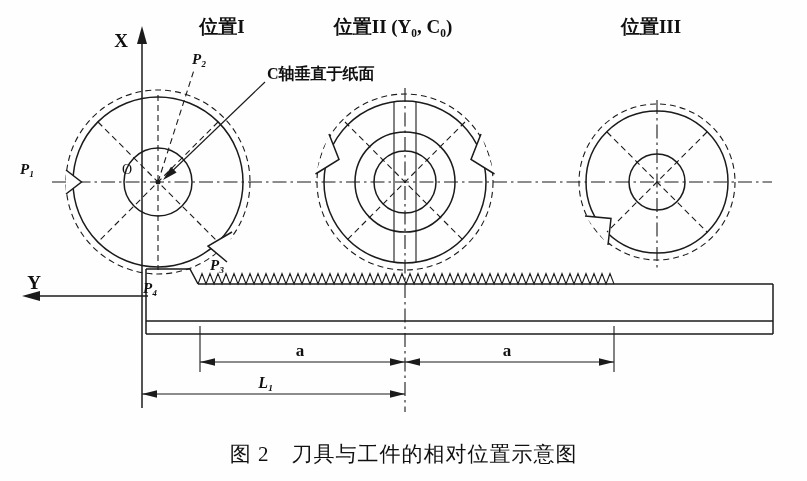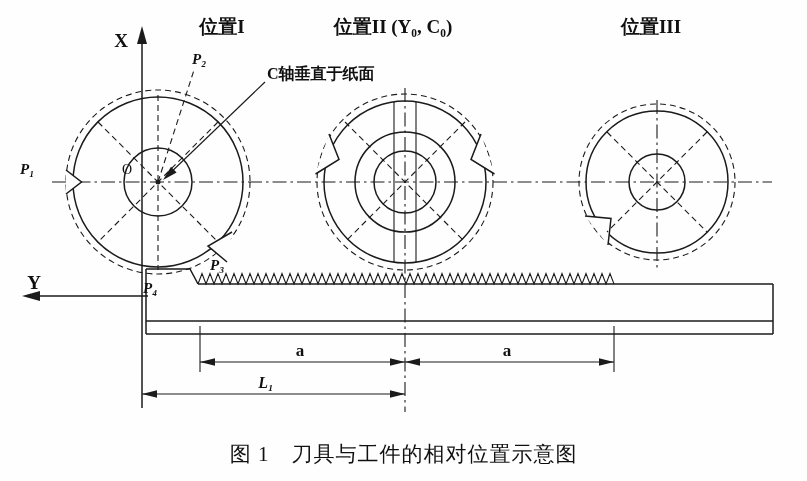--- a/index.html
+++ b/index.html
@@ -118,14 +118,14 @@
       <text class="t-pt" x="192" y="64">P₂</text>
       <text class="t-pt" x="20" y="174">P₁</text>
       <text class="t-pt" x="210" y="270">P₃</text>
       <text class="t-pt" x="143" y="293">P₄</text>
       <text class="t-dim" x="300" y="356">a</text>
       <text class="t-dim" x="507" y="356">a</text>
       <text class="t-dim-i" x="266" y="388">L₁</text>
     </g>
   </svg>
 
-  <div class="caption">图 1　刀具与工件的相对位置示意图</div>
+  <div class="caption">图 2　刀具与工件的相对位置示意图</div>
 </div>
 
 </body></html>

